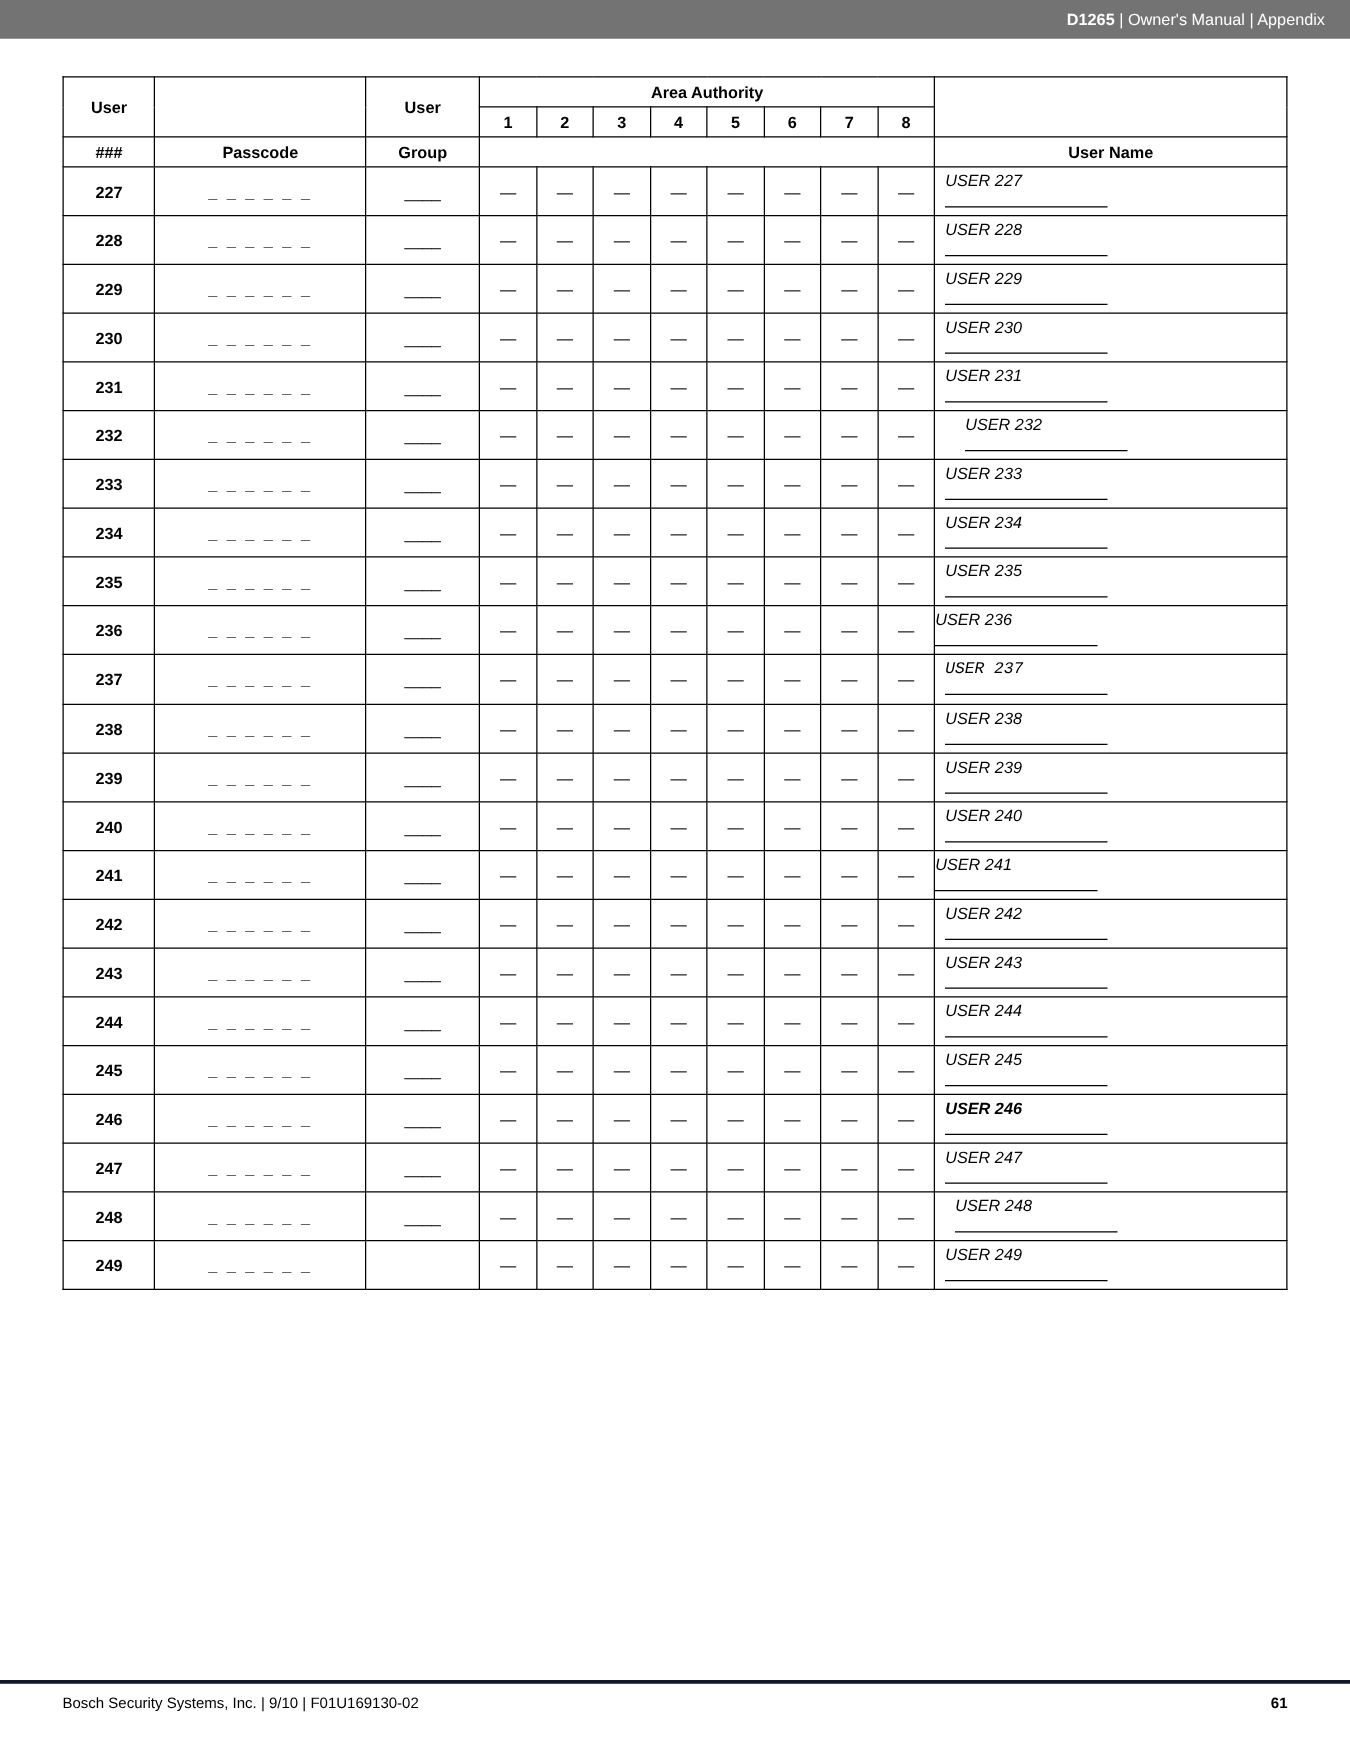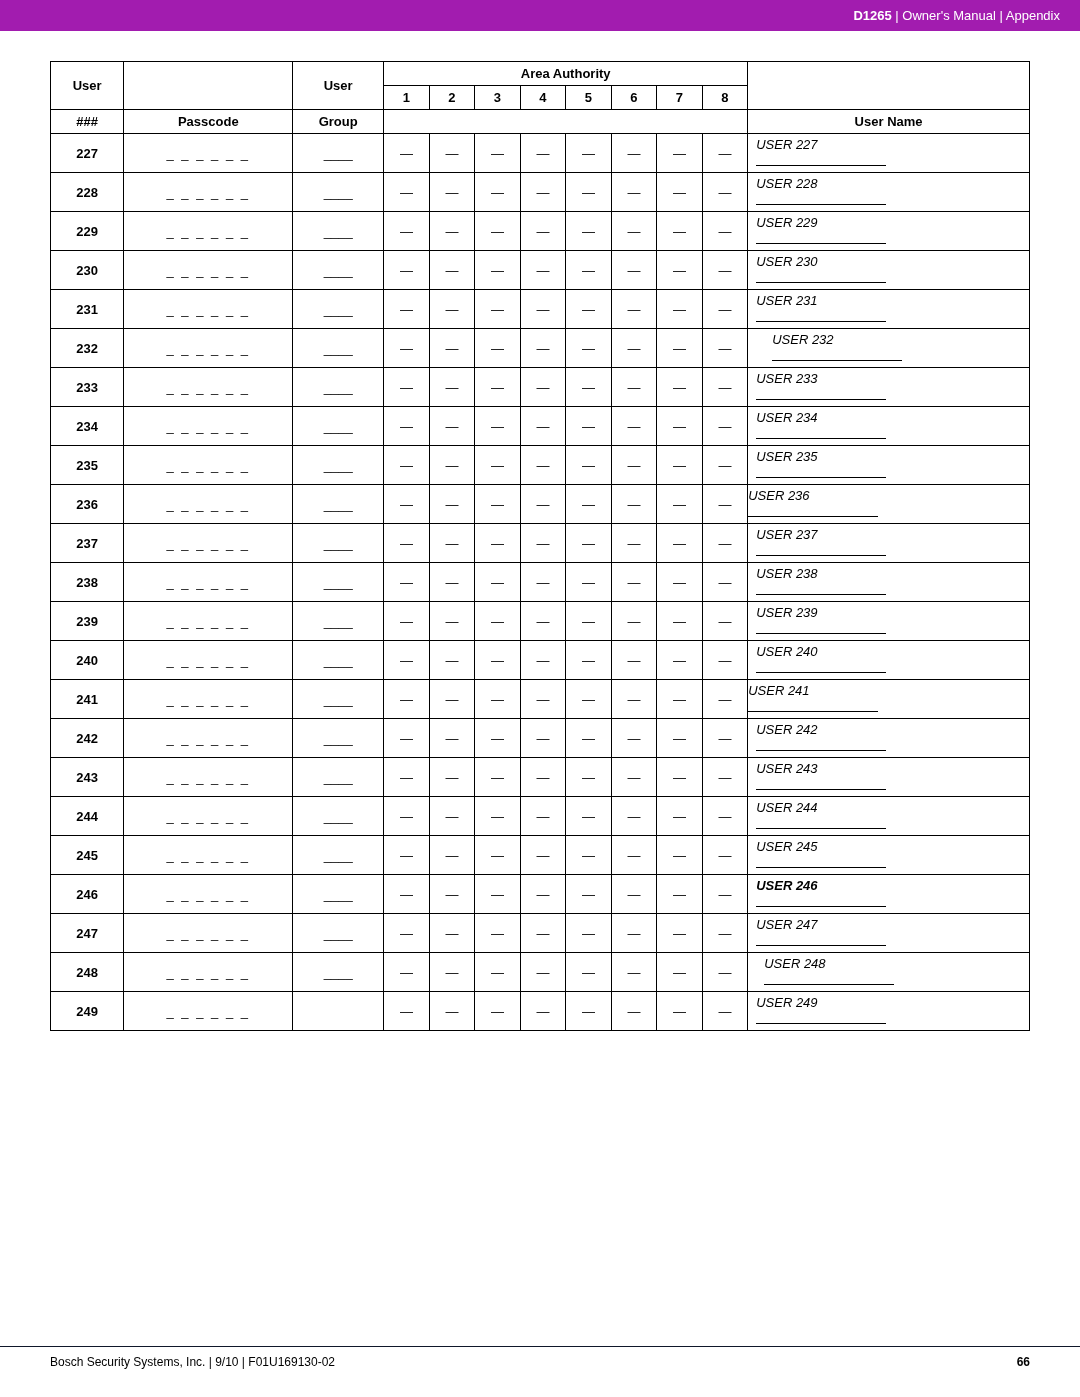--- a/index.html
+++ b/index.html
@@ -9,21 +9,21 @@
       font-family: Arial, Helvetica, sans-serif;
       font-size: 13px;
       color: #000;
       width: 1080px;
       min-height: 1397px;
       position: relative;
     }
 
     
     .header-bar {
-      background: #a21caf;
+      background: #737373;
       color: #fff;
       text-align: right;
       padding: 8px 20px;
       font-size: 13px;
     }
 
     .header-bar .model {
       font-weight: bold;
     }
 
@@ -76,20 +76,21 @@
 
     .user-num-cell {
       font-weight: bold;
       text-align: center;
     }
 
     .passcode-cell {
       font-family: Arial, sans-serif;
       letter-spacing: 2px;
       text-align: center;
+      font-weight: bold;
     }
 
     .underline-name {
       display: inline-block;
       border-bottom: 1px solid #000;
       width: 130px;
       min-height: 14px;
     }
 
     
@@ -97,21 +98,21 @@
       background: #fff;
     }
 
     
     .footer {
       position: absolute;
       bottom: 20px;
       left: 0;
       right: 0;
       padding: 8px 50px;
-      border-top: 1px solid #0f172a;
+      border-top: 3px solid #0f172a;
       display: flex;
       justify-content: space-between;
       font-size: 12px;
       color: #000;
     }
 
     .footer-left {}
     .footer-right { font-weight: bold; }
   </style>
 </head>
@@ -300,21 +301,21 @@
           <td class="passcode-cell">_ _ _ _ _ _</td>
           <td>____</td>
           <td>—</td>
           <td>—</td>
           <td>—</td>
           <td>—</td>
           <td>—</td>
           <td>—</td>
           <td>—</td>
           <td>—</td>
-          <td style="text-align: left; padding-left: 8px;"><em>USER 237</em><br><span class="underline-name"></span></td>
+          <td style="text-align: left; padding-left: 8px; font-family: Liberation Mono, monospace;"><em>USER 237</em><br><span class="underline-name"></span></td>
         </tr>
         <tr class="data-row">
           <td class="user-num-cell">238</td>
           <td class="passcode-cell">_ _ _ _ _ _</td>
           <td>____</td>
           <td>—</td>
           <td>—</td>
           <td>—</td>
           <td>—</td>
           <td>—</td>
@@ -476,14 +477,14 @@
           <td>—</td>
           <td>—</td>
           <td style="text-align: left; padding-left: 8px;"><em>USER 249</em><br><span class="underline-name"></span></td>
         </tr>
       </tbody>
   </table>
 </div>
 
 <div class="footer">
   <span class="footer-left">Bosch Security Systems, Inc. | 9/10 | F01U169130-02</span>
-  <span class="footer-right">66</span>
+  <span class="footer-right">61</span>
 </div>
 
 </body></html>

